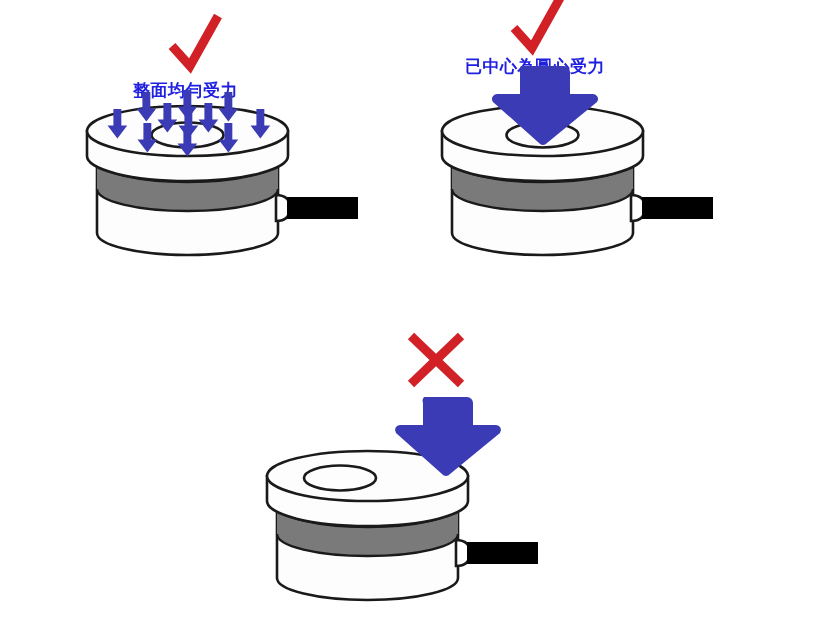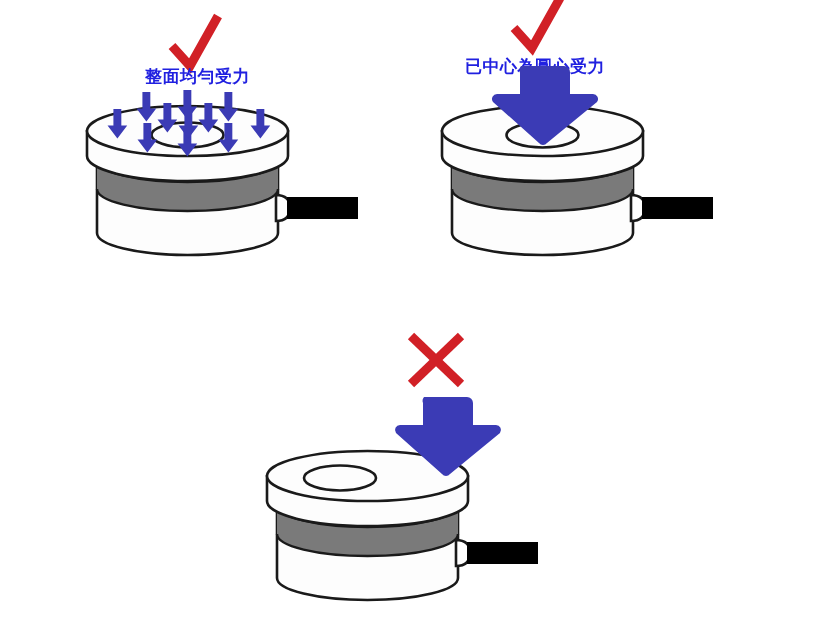--- a/index.html
+++ b/index.html
@@ -46,21 +46,21 @@
 <div class="canvas">
 
   <div class="panel" style="left:0px; top:0px; width:400px; height:310px;">
 
     <div class="mark" style="left:168px; top:12px;">
       <svg width="64" height="60" viewBox="0 0 64 60">
         <path d="M4 34 L22 54 L50 4" fill="none" stroke="#d12026" stroke-width="9" stroke-linecap="butt" stroke-linejoin="miter"></path>
       </svg>
     </div>
 
-    <div class="caption" style="left:133px; top:68px;margin-left:12px;">整面均勻受力</div>
+    <div class="caption" style="left:133px; top:82px;">整面均勻受力</div>
 
     <div style="position:absolute; left:80px; top:105px;">
       <svg width="300" height="195" viewBox="0 0 300 195">
         <defs>
           <clipPath id="p1bodyclip">
             <path d="M17,128 L17,55 L198,55 L198,128
                      A 90.5 22 0 0 1 17 128 Z"></path>
           </clipPath>
         </defs>
 

